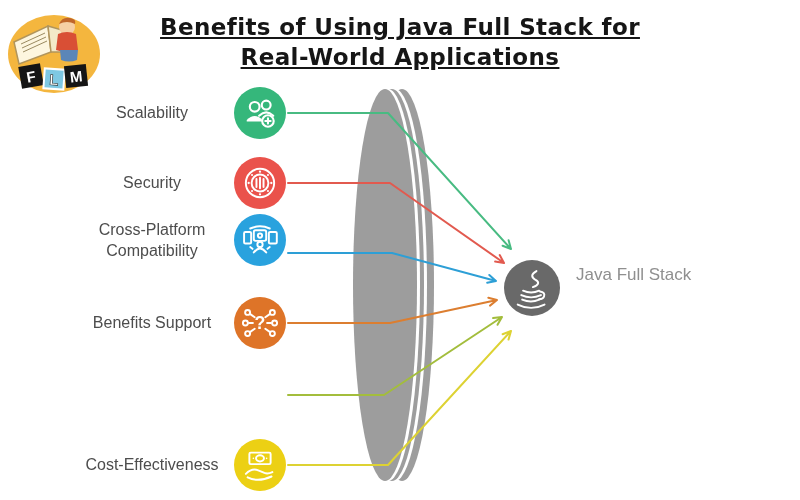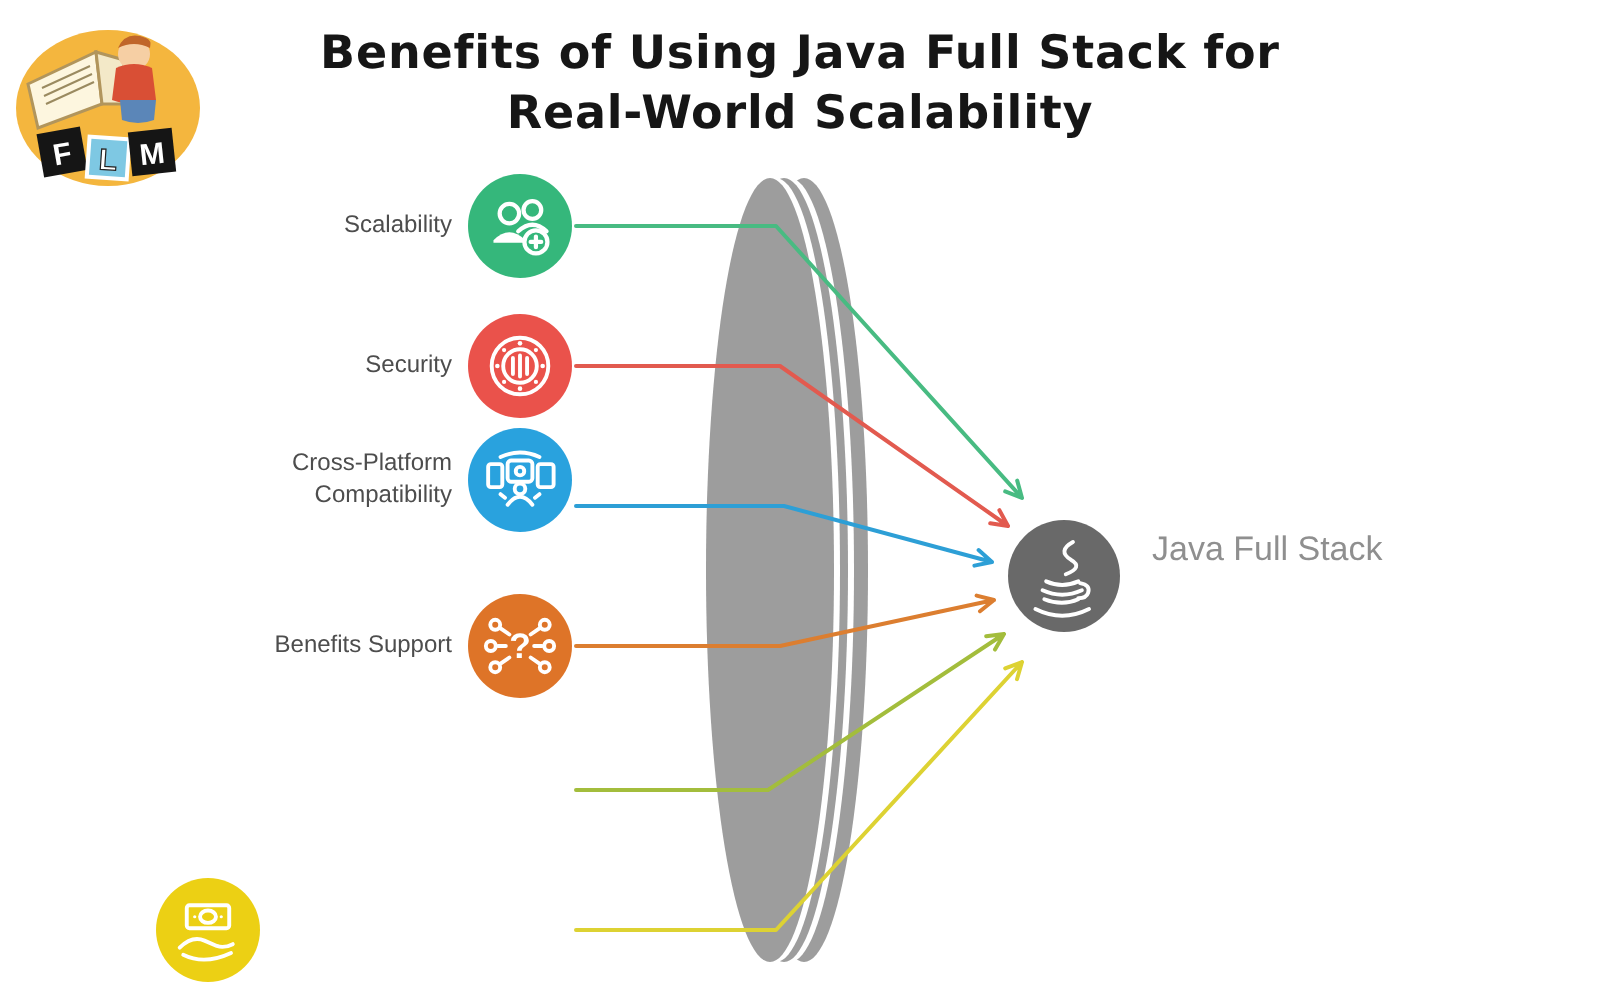--- a/index.html
+++ b/index.html
@@ -3,31 +3,31 @@
 <meta charset="utf-8">
 <style>
   html,body{margin:0;padding:0;}
   body{width:800px;height:500px;background:#ffffff;position:relative;overflow:hidden;
        font-family:"Liberation Sans", sans-serif;}
   .stage{position:absolute;inset:0;width:800px;height:500px;}
 
   
   .title{position:absolute;left:140px;top:12px;width:520px;text-align:center;
          font-family:"DejaVu Sans", sans-serif;font-weight:700;font-size:23px;
-         line-height:1.32;color:#161616;letter-spacing:.4px;}
+         line-height:1.32;color:#161616;letter-spacing:.4px;text-decoration:underline;}
 
   
   .logo{position:absolute;left:4px;top:0;width:100px;height:100px;}
 
   
   .diagram-svg{position:absolute;left:0;top:0;width:800px;height:500px;pointer-events:none;}
 
   
   .benefit-row{position:absolute;left:78px;height:52px;display:flex;align-items:center;gap:8px;}
-  .benefit-label{width:148px;text-align:right;font-size:12px;line-height:1.32;color:#4d4d4d;}
+  .benefit-label{width:148px;text-align:center;font-size:16px;line-height:1.32;color:#4d4d4d;}
   .benefit-icon{width:52px;height:52px;border-radius:50%;flex:0 0 52px;
                 display:flex;align-items:center;justify-content:center;}
   .benefit-icon svg{width:46px;height:46px;}
 
   
   .result-node{position:absolute;left:504px;top:260px;width:56px;height:56px;border-radius:50%;
                display:flex;align-items:center;justify-content:center;}
   .result-node svg{width:50px;height:50px;}
   .result-label{position:absolute;left:576px;top:264px;font-size:17px;line-height:1.3;color:#8f8f8f;}
 </style>
@@ -63,21 +63,21 @@
       </g>
       <g transform="rotate(-6 72 76)">
         <rect x="61" y="65" width="22" height="22" fill="#151515"></rect>
         <text x="72" y="82" text-anchor="middle" font-family="Liberation Sans, sans-serif" font-size="15" font-weight="bold" fill="#ffffff">M</text>
       </g>
     </svg>
   </div>
 
   <div class="title">
     <div>Benefits of Using Java Full Stack for</div>
-    <div>Real-World Scalability</div>
+    <div>Real-World Applications</div>
   </div>
 
   <svg class="diagram-svg" id="diagram-svg" viewBox="0 0 800 500">
     <g>
       <ellipse class="lens-gray" cx="402" cy="285" rx="32" ry="196" fill="#9d9d9d"></ellipse>
       <ellipse cx="395" cy="285" rx="32" ry="196" fill="#ffffff"></ellipse>
       <ellipse class="lens-gray" cx="392" cy="285" rx="32" ry="196" fill="#9d9d9d"></ellipse>
       <ellipse cx="388" cy="285" rx="32" ry="196" fill="#ffffff"></ellipse>
       <ellipse class="lens-gray" cx="385" cy="285" rx="32" ry="196" fill="#9d9d9d"></ellipse>
     </g>
@@ -153,20 +153,21 @@
           <circle cx="42.5" cy="26" r="2.8"></circle>
           <circle cx="40" cy="38" r="2.8"></circle>
         <path d="M20,19.5 L15,16 M18,26 L13.5,26 M20,32.5 L15,36 M32,19.5 L37,16 M34,26 L38.5,26 M32,32.5 L37,36"></path>
         <text x="26" y="32.5" text-anchor="middle" font-family="Liberation Sans, sans-serif" font-size="20" font-weight="bold" fill="#ffffff" stroke="none">?</text>
       </svg>
     </div>
   </div>
 
 
   <div class="benefit-row" style="top:439px">
+    <div class="benefit-label">Cost-Effectiveness</div>
     <div class="benefit-icon" style="background: rgb(236, 208, 20);">
       <svg viewBox="0 0 52 52" fill="none" stroke="#ffffff" stroke-width="2.2" stroke-linecap="round" stroke-linejoin="round">
         <rect x="14" y="12" width="24" height="13" rx="1.5"></rect>
         <ellipse cx="26" cy="18.5" rx="4.5" ry="3.5"></ellipse>
         <circle cx="18.5" cy="18.5" r="0.9" fill="#ffffff" stroke="none"></circle>
         <circle cx="33.5" cy="18.5" r="0.9" fill="#ffffff" stroke="none"></circle>
         <path d="M10,36 q7,-7 14,-4 l7,3 q4,1.5 9,-1"></path>
         <path d="M12,40 q12,6 27,-1"></path>
       </svg>
     </div>

